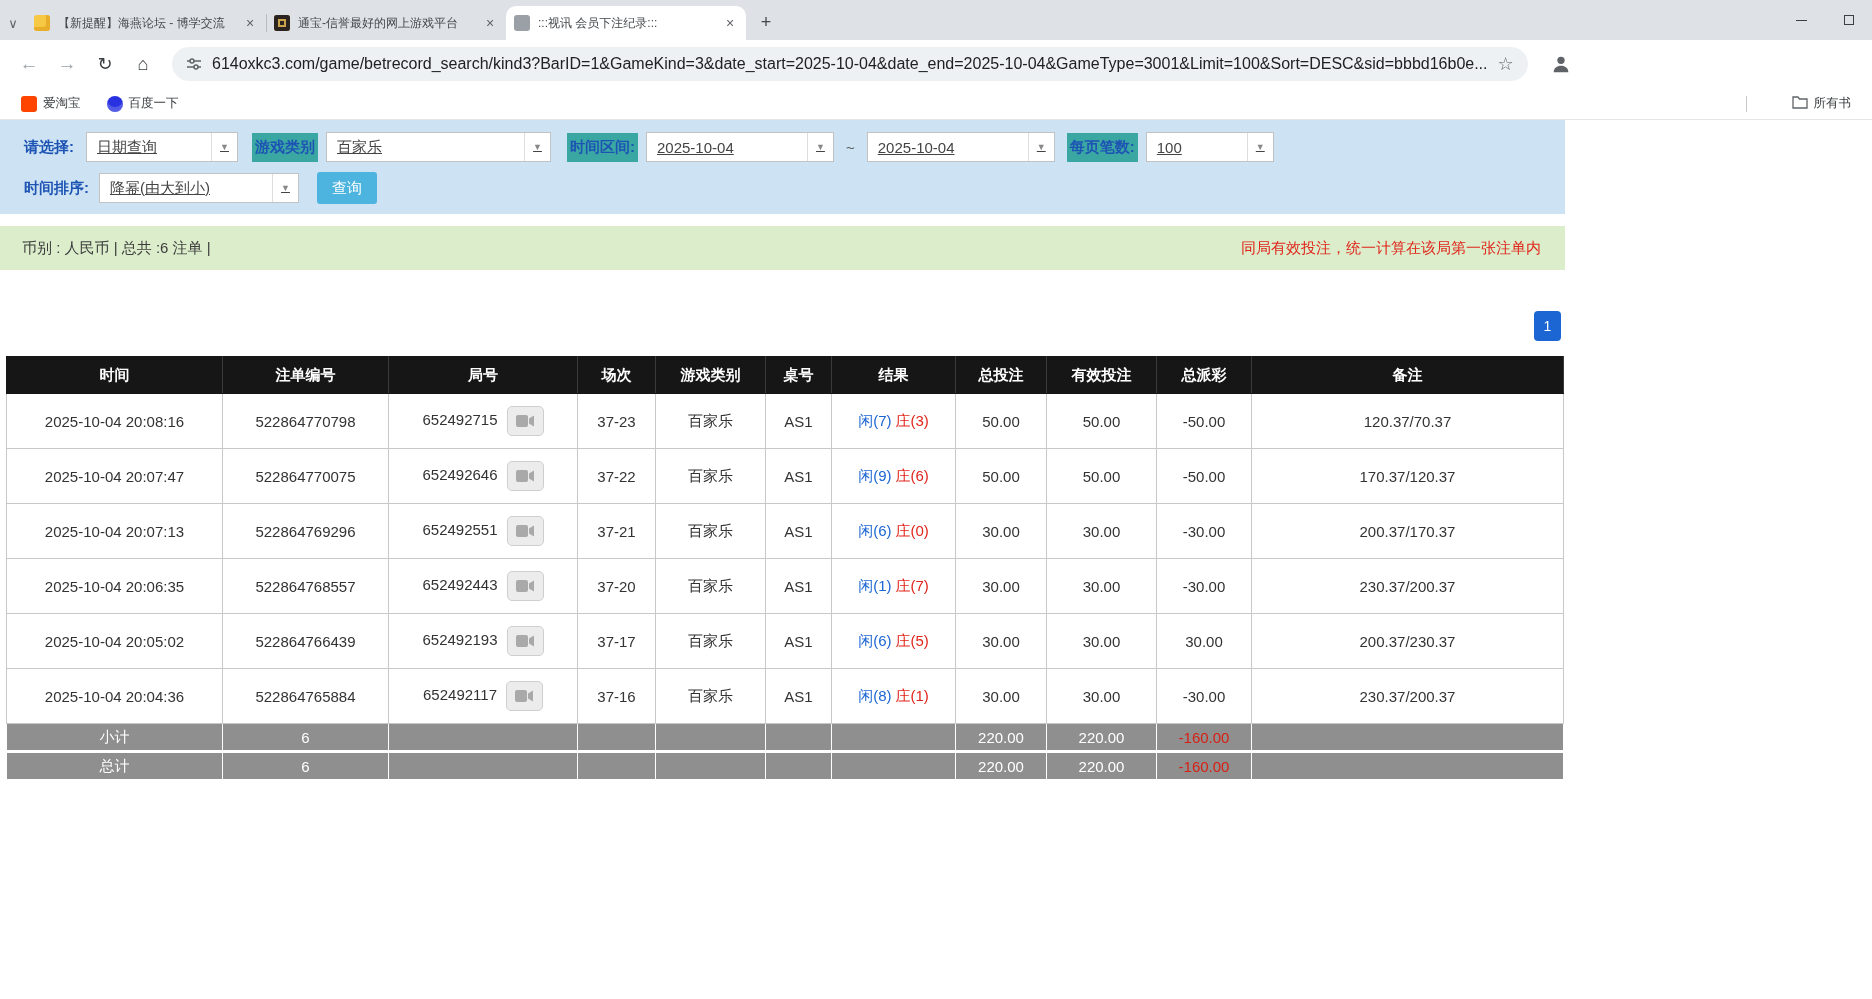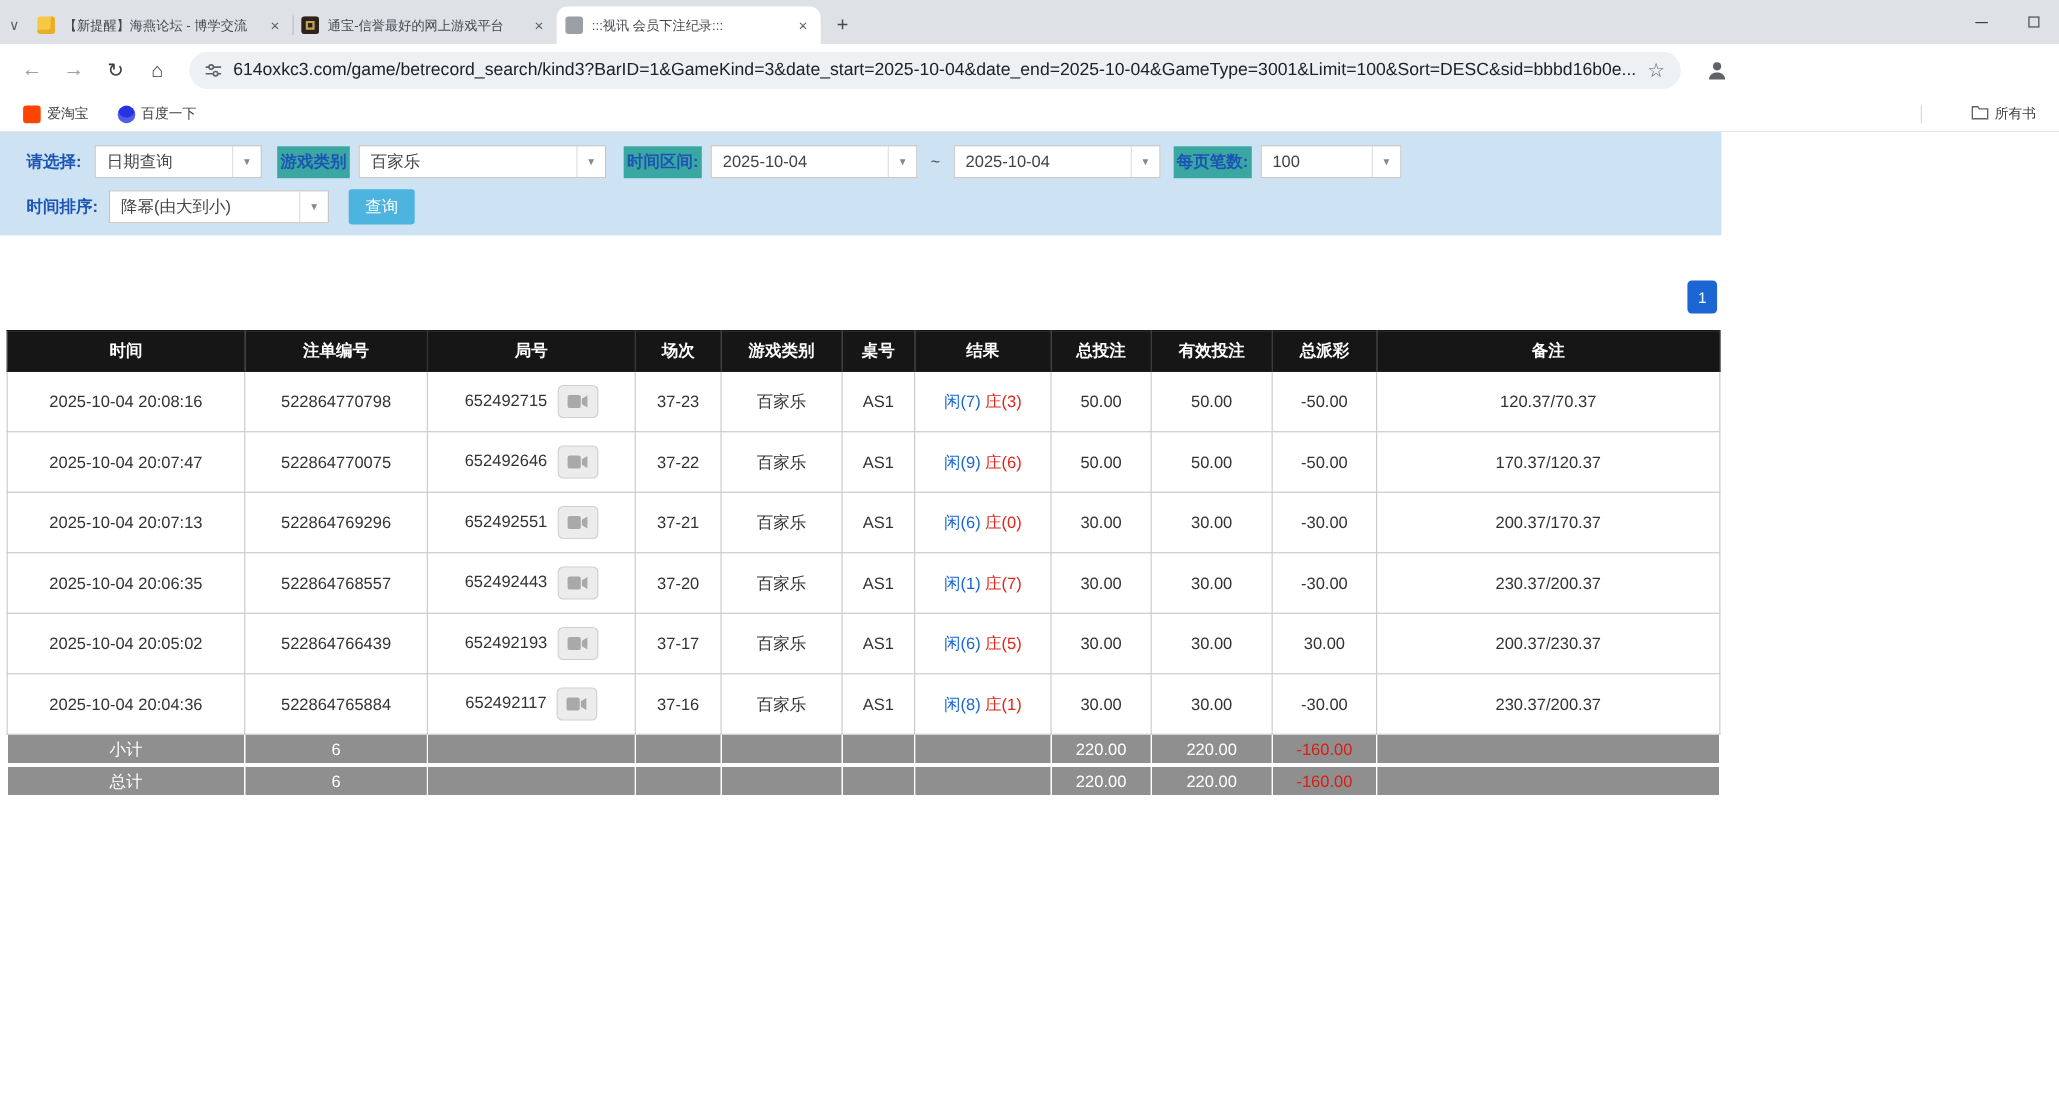--- a/index.html
+++ b/index.html
@@ -48,21 +48,21 @@
   .vdivider { width:1px; height:16px; background:#c6c9cc; margin-right:12px; }
 
   
   .page { position:relative; width:1565px; }
 
   .filterbar { background:#cde3f3; padding:11px 0 10px 0; }
   .frow { display:flex; align-items:center; height:32px; }
   .frow.first { margin-bottom:9px; }
   .flabel { font-size:15px; font-weight:bold; color:#1d54b4; white-space:nowrap; }
   .flabel.tlab { background:#3aa7a3; padding:5px 3px; }
-  .dd { background:#fff; border:1px solid #c2c2c2; height:30px; display:flex; align-items:stretch; font-size:15px; color:#444; }
+  .dd { background:#fff; border:1px solid #c2c2c2; height:30px; display:flex; align-items:stretch; font-size:15px; color:#444;text-decoration:underline; }
   .dd .txt { padding:0 10px; display:flex; align-items:center; flex:1; white-space:nowrap; overflow:hidden; }
   .dd .arrow { width:26px; border-left:1px solid #ddd; display:flex; align-items:center; justify-content:center; color:#888; }
   .dd .arrow i { font-style:normal; font-size:9px; }
   .w152{width:152px;} .w225{width:225px;} .w188{width:188px;} .w128{width:128px;} .w200{width:200px;}
   .ml24{margin-left:24px;} .ml18{margin-left:18px;} .ml16{margin-left:16px;} .ml14{margin-left:14px;} .ml12{margin-left:12px;} .ml10{margin-left:10px;} .ml8{margin-left:8px;}
   .tilde { font-size:15px; color:#555; }
   .searchbtn { background:#4cb4de; color:#fff; border:none; border-radius:3px; font-size:15px; padding:7px 15px; height:32px; font-family:inherit; }
 
   .summarybar { margin-top:12px; height:44px; background:#dcedcb; display:flex; align-items:center; justify-content:space-between; padding:0 24px 0 22px; font-size:15px; color:#3c3c3c; }
   .summarybar .notice { color:#e0251b; }
@@ -211,20 +211,24 @@
       <div class="dd w200 ml10">
         <span class="txt">降幂(由大到小)</span>
         <span class="arrow">
             <i>▼</i>
           </span>
       </div>
       <button class="searchbtn ml18">查询</button>
     </div>
   </div>
 
+  <div class="summarybar">
+    <span>币别 : 人民币 | 总共 :6 注单 |</span>
+    <span class="notice">同局有效投注，统一计算在该局第一张注单内</span>
+  </div>
 
   <div class="pagerow">
     <div class="pagebtn">1</div>
   </div>
 
   <table class="bets">
     <colgroup>
       <col style="width:216px">
         <col style="width:166px">
         <col style="width:189px">

